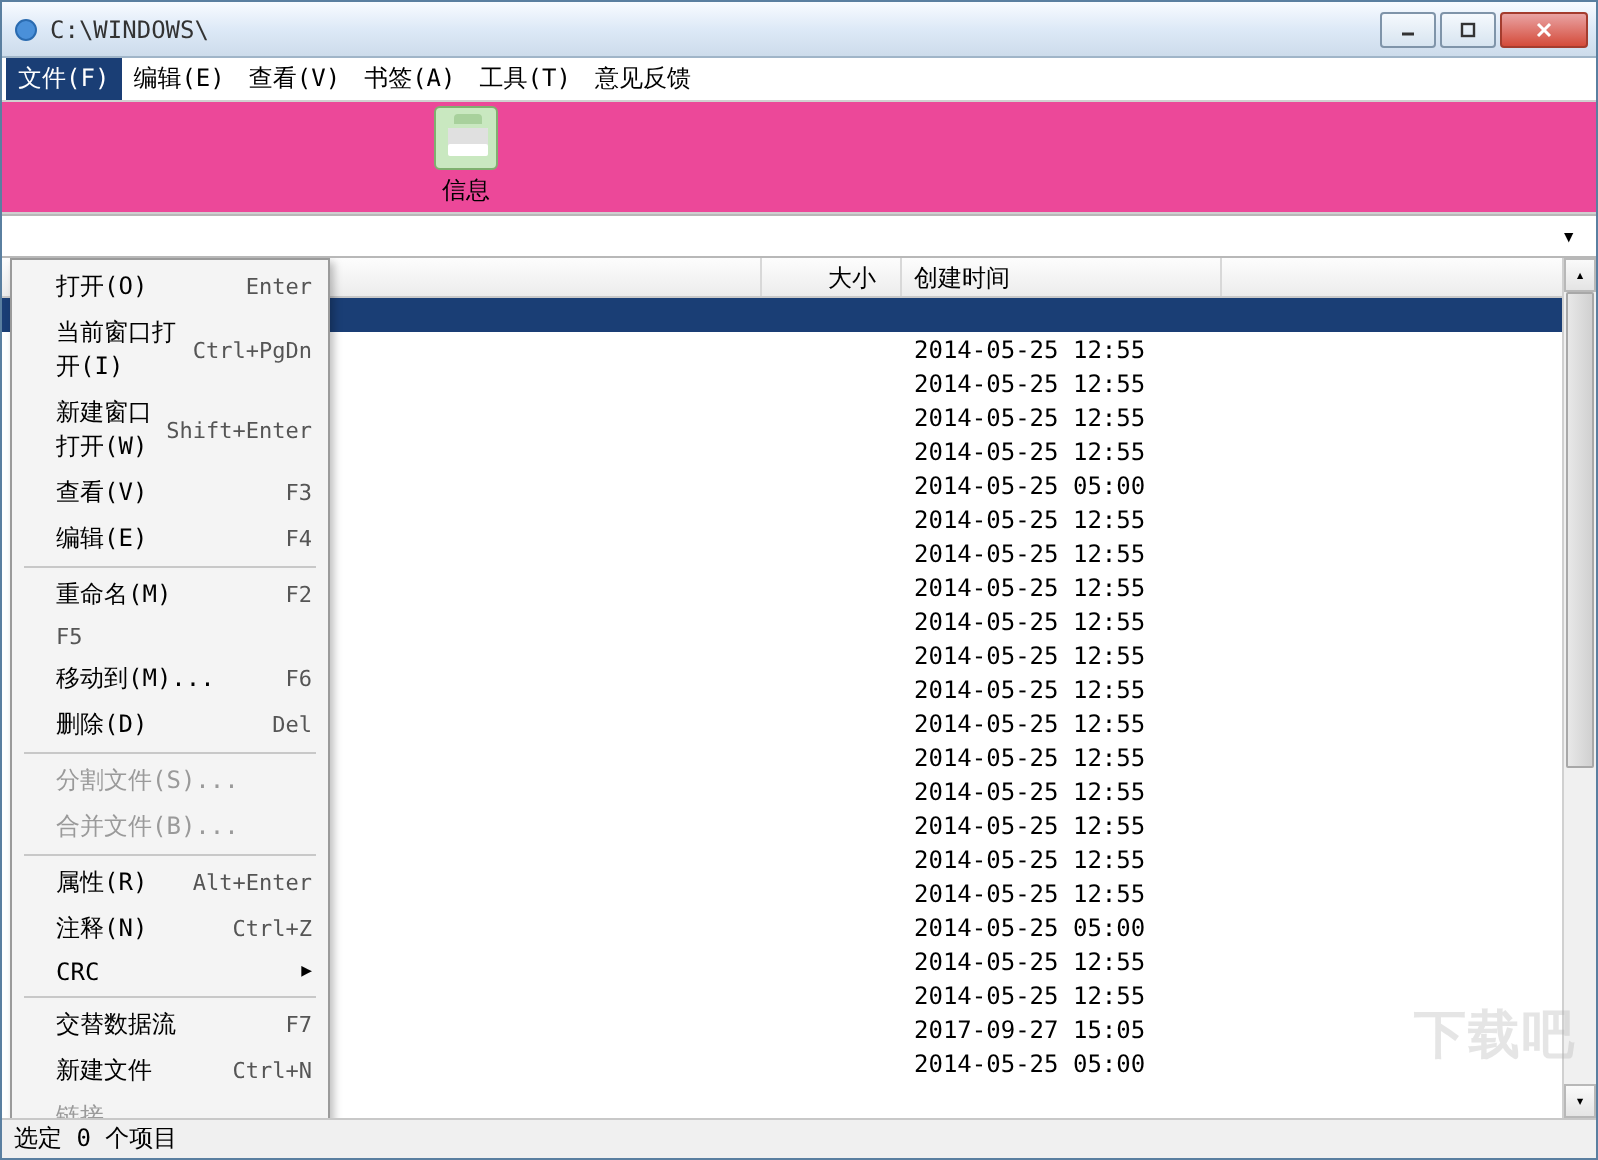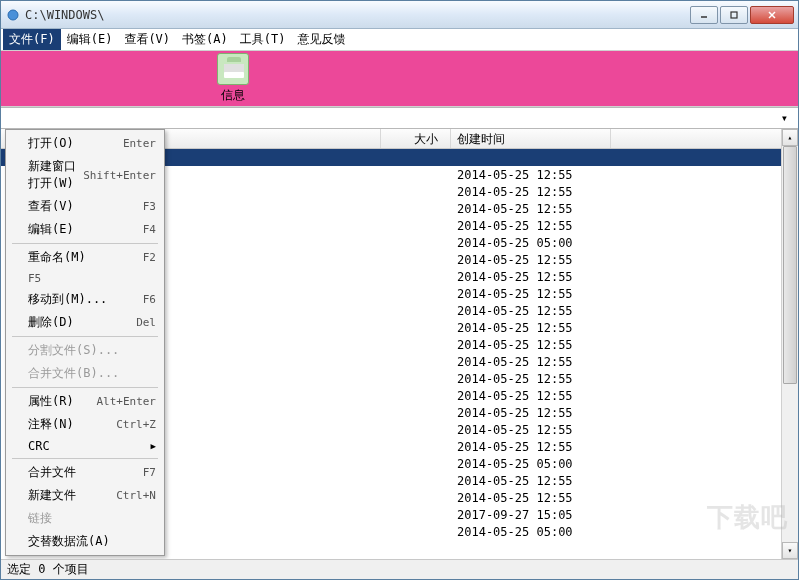--- a/index.html
+++ b/index.html
@@ -314,20 +314,24 @@
       </div>
       <div class="sb-btn">▾</div>
     </div>
 
     <div class="dropdown" id="dropdown">
         <div class="dditem">
           <span class="lbl">打开(O)</span>
           <span class="sc">Enter</span>
         </div>
         <div class="dditem">
+          <span class="lbl">当前窗口打开(I)</span>
+          <span class="sc">Ctrl+PgDn</span>
+        </div>
+        <div class="dditem">
           <span class="lbl">新建窗口打开(W)</span>
           <span class="sc">Shift+Enter</span>
         </div>
         <div class="dditem">
           <span class="lbl">查看(V)</span>
           <span class="sc">F3</span>
         </div>
         <div class="dditem">
           <span class="lbl">编辑(E)</span>
           <span class="sc">F4</span>
@@ -363,21 +367,21 @@
         <div class="dditem">
           <span class="lbl">注释(N)</span>
           <span class="sc">Ctrl+Z</span>
         </div>
         <div class="dditem">
           <span class="lbl">CRC</span>
           <span class="sub">▶</span>
         </div>
         <div class="ddsep"></div>
         <div class="dditem">
-          <span class="lbl">合并文件</span>
+          <span class="lbl">交替数据流</span>
           <span class="sc">F7</span>
         </div>
         <div class="dditem">
           <span class="lbl">新建文件</span>
           <span class="sc">Ctrl+N</span>
         </div>
         <div class="dditem disabled">
           <span class="lbl">链接</span>
         </div>
         <div class="dditem">

